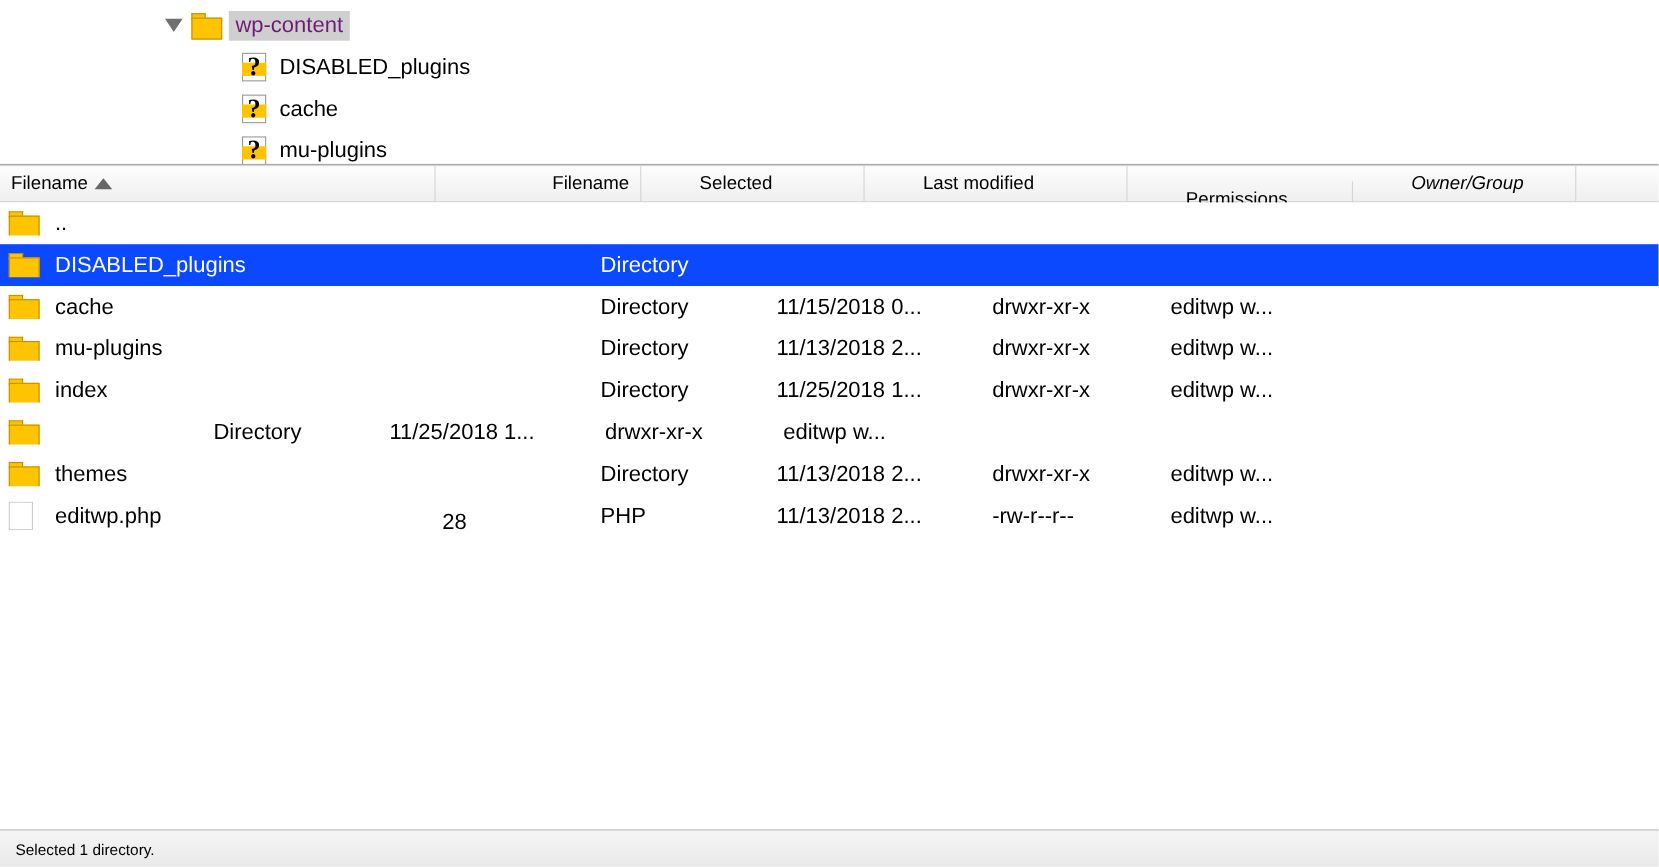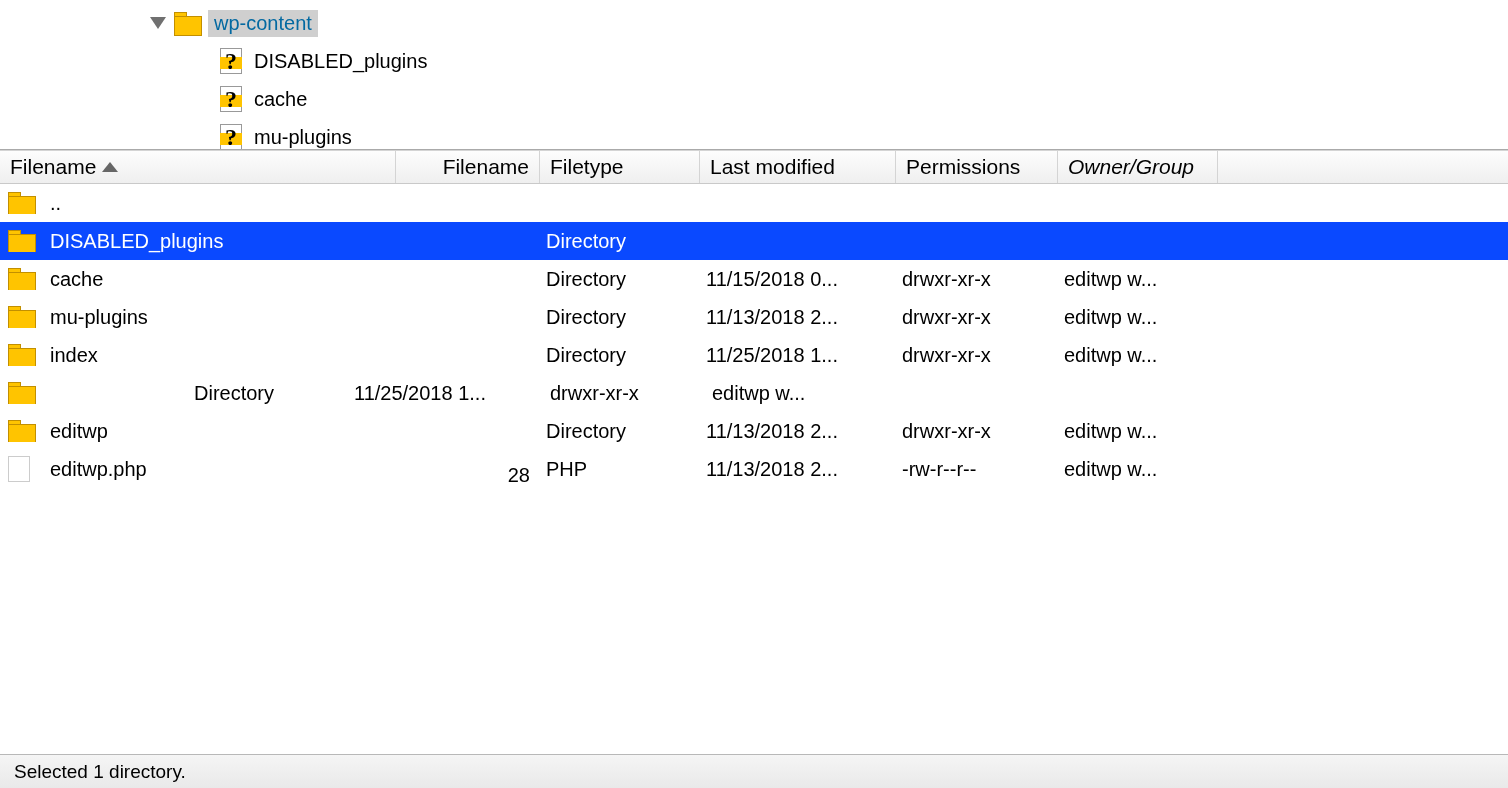--- a/index.html
+++ b/index.html
@@ -81,33 +81,34 @@
       position:absolute; left:0; top:0; width:26px;
       text-align:center; line-height:26px;
       font-weight:900; font-size:24px; color:#000;
       font-family: Georgia, serif;
     }
     .tree-label {
       vertical-align: middle;
     }
     .tree-label.selected {
       background: #cfcfcf;
-      color: #0369a1;
+      color: #701a75;
       padding: 2px 6px;
     }
 
     
     .table-header {
       display: flex;
-      align-items: flex-end;
+      align-items: flex-start;
       height: 34px;
       background: linear-gradient(#fdfdfd, #efefef);
       border-top: 1px solid #d4d4d4;
       border-bottom: 1px solid #c9c9c9;
-      font-size: 21px;
+      font-size: 17px;
+      gap: 43px;
     }
     .th {
       display: flex;
       align-items: center;
       border-right: 1px solid #d4d4d4;
       height: 100%;
       padding: 0 10px;
       white-space: nowrap;
       overflow: hidden;
     }
@@ -138,41 +139,41 @@
       height: 38px;
       white-space: nowrap;
     }
     .row.selected {
       background: #0a49ff;
       color: #fff;
     }
     .cell { padding: 0 6px; overflow: hidden; text-overflow: ellipsis; }
     .cell.icon { width: 44px; padding-left: 8px; display:flex; align-items:center; }
     .cell.filename { width: 352px; }
-    .cell.filesize { width: 144px; text-align: right; padding-right: 10px; margin-top: 12px; }
+    .cell.filesize { width: 144px; text-align: left; padding-right: 10px; margin-top: 12px; }
     .cell.filetype { width: 160px; }
     .cell.lastmod  { width: 196px; }
     .cell.perms    { width: 162px; }
     .cell.owner    { width: 160px; }
     .file-icon {
       width: 22px; height: 26px;
       border: 1px solid #ccc;
       background: #fff;
       display:inline-block;
     }
 
     
     .status-bar {
       height: 34px;
       border-top: 1px solid #b8b8b8;
       background: linear-gradient(#f5f5f5, #e9e9e9);
       padding: 0 14px;
       display: flex;
       align-items: center;
-      font-size: 19px;
+      font-size: 14px;
     }
   </style>
 </head>
 <body>
 
 <div class="container">
 
   <div class="tree-panel">
     <div class="tree-row">
       <span class="tree-indent" style="width:150px"></span>
@@ -211,21 +212,21 @@
 
   <div class="table-header">
     <div class="th filename">
       <span>Filename</span>
       <span class="sort-arrow"></span>
     </div>
     <div class="th filesize">
       <span>Filename</span>
     </div>
     <div class="th filetype">
-      <span>Filetype</span>
+      <span>Selected</span>
     </div>
     <div class="th lastmod">
       <span>Last modified</span>
     </div>
     <div class="th perms">
       <span>Permissions</span>
     </div>
     <div class="th owner">
       <span>Owner/Group</span>
     </div>
@@ -294,21 +295,21 @@
         <span class="cell filesize"></span>
         <span class="cell filetype">Directory</span>
         <span class="cell lastmod">11/25/2018 1...</span>
         <span class="cell perms">drwxr-xr-x</span>
         <span class="cell owner">editwp w...</span>
       </div>
       <div class="row">
         <span class="cell icon">
           <span class="folder-icon"></span>
         </span>
-        <span class="cell filename">editwp</span>
+        <span class="cell filename">themes</span>
         <span class="cell filesize"></span>
         <span class="cell filetype">Directory</span>
         <span class="cell lastmod">11/13/2018 2...</span>
         <span class="cell perms">drwxr-xr-x</span>
         <span class="cell owner">editwp w...</span>
       </div>
       <div class="row">
         <span class="cell icon">
           <span class="file-icon"></span>
         </span>

